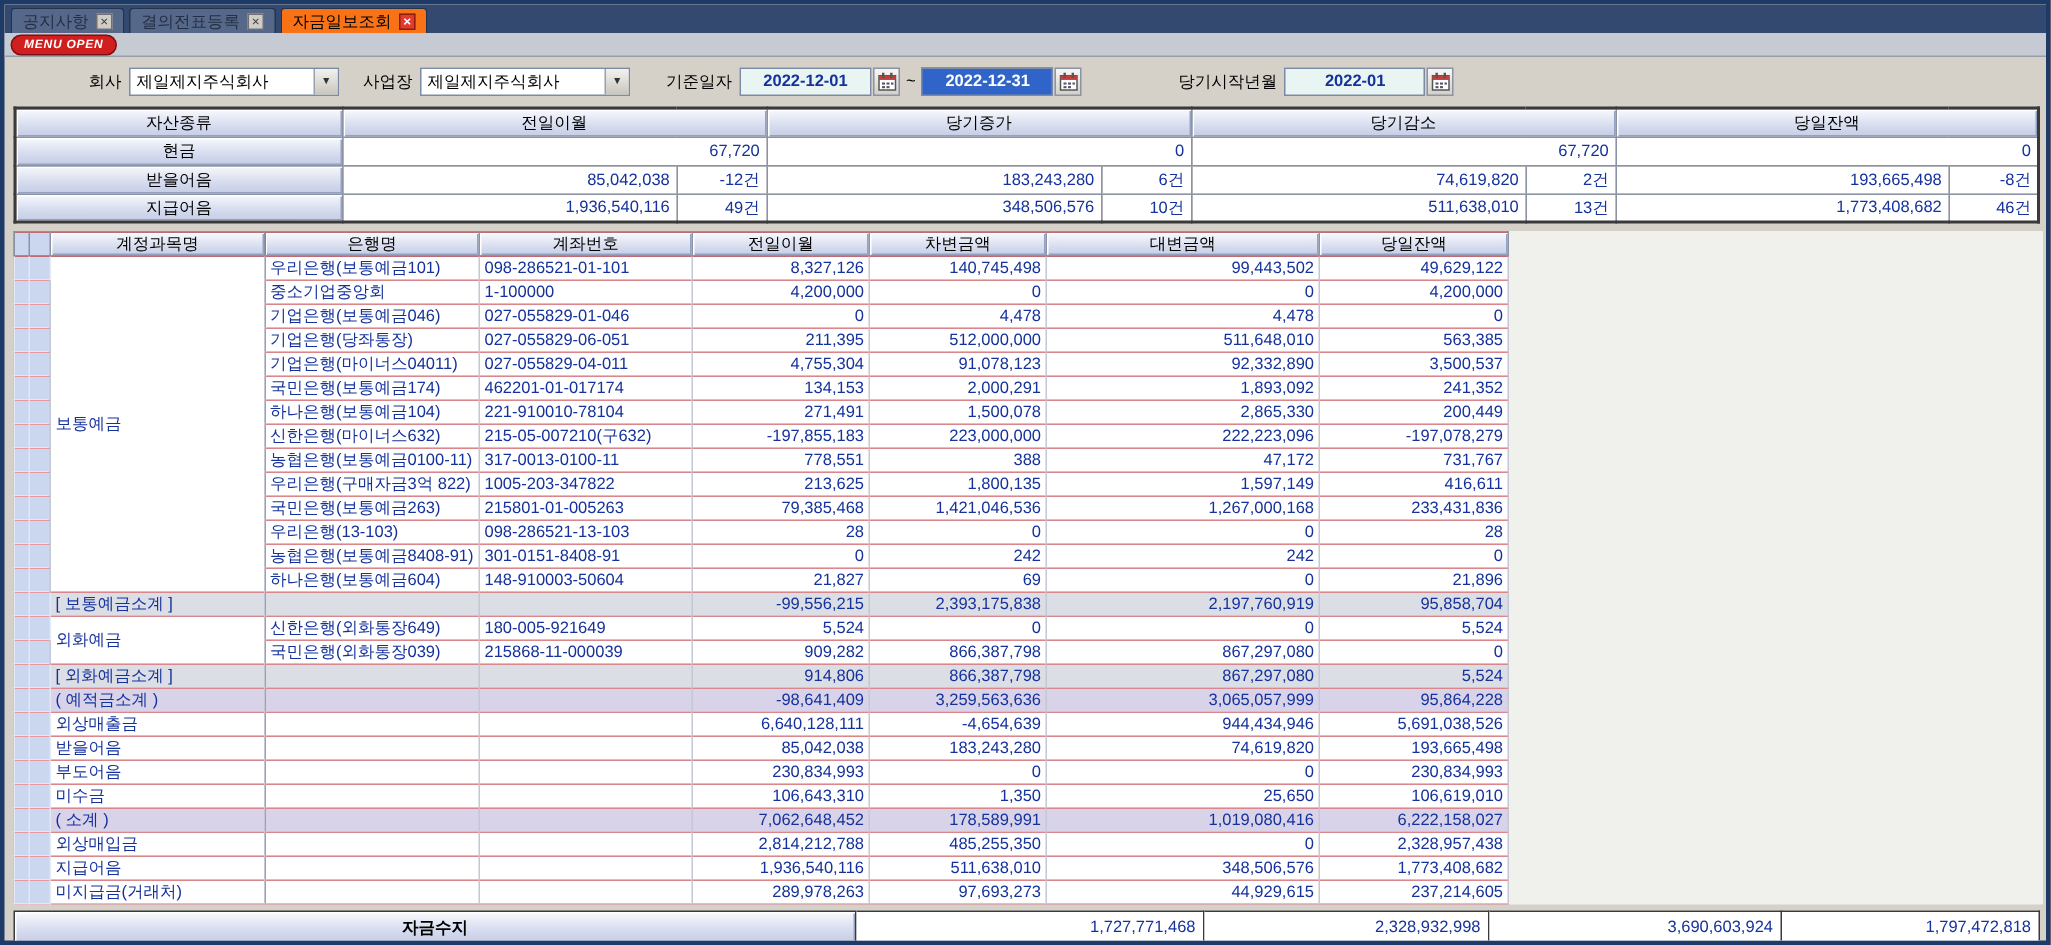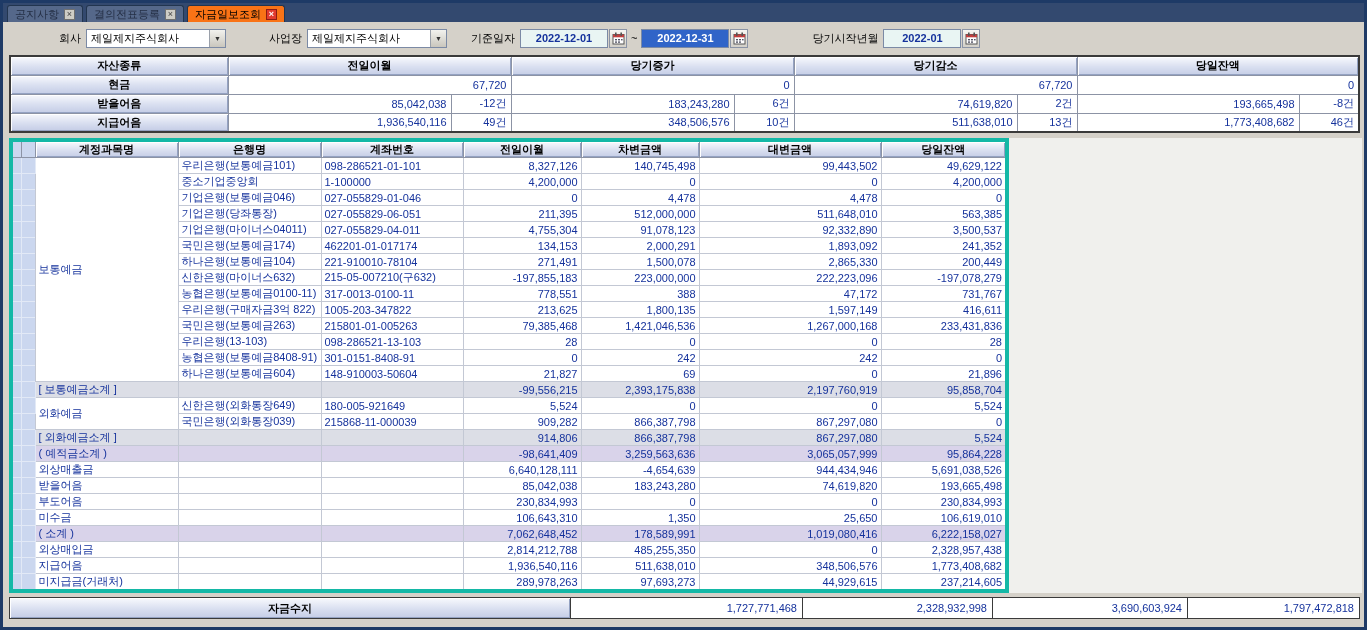--- a/index.html
+++ b/index.html
@@ -20,36 +20,36 @@
   .menu-open{background:#d01f1f;color:#fff;font-size:8px;font-weight:bold;font-style:italic;line-height:10px;padding:1px 8px;border-radius:7px;border:1px solid #7e0f0f;letter-spacing:.5px}
 
   
   .filterrow{height:32px;display:flex;align-items:center;font-size:11px;color:#000;white-space:nowrap}
   .flabel{margin-right:5px}
   .combo{width:140px;height:19px;background:#fff;border:1px solid #7b8aa5;display:flex;align-items:center}
   .combo-text{flex:1;padding:0 4px;font-size:11px;color:#000;overflow:hidden}
   .combo-arrow{width:16px;height:17px;background:linear-gradient(#f2f2ee,#c9c6bd);border-left:1px solid #9aa0aa;font-size:7px;color:#333;display:flex;align-items:center;justify-content:center}
   .dateinput{width:88px;height:19px;border:1px solid #7b8aa5;background:#e9f5f3;color:#15329c;font-size:11px;font-weight:bold;text-align:center;font-family:inherit}
   .dateinput.selected{background:#3064c8;color:#fff}
-  .dateinput.short{width:78px}
+  .dateinput.short{width:94px}
   .calbtn{width:18px;height:19px;margin-left:1px;background:linear-gradient(#f7f7f3,#d3d0c8);border:1px solid #8b94a6;display:inline-flex;align-items:center;justify-content:center;padding:0}
   .tilde{margin:0 4px}
 
   
-  .hcell{background:linear-gradient(#f8f9fd,#d9dff0 55%,#c5cde6);font-weight:bold;color:#000;text-align:center;box-shadow:inset 1px 1px 0 #fff,inset -1px -1px 0 #94a2c2}
+  .hcell{background:linear-gradient(#f8f9fd,#d9dff0 55%,#c5cde6);font-weight:normal;color:#000;text-align:center;box-shadow:inset 1px 1px 0 #fff,inset -1px -1px 0 #94a2c2}
 
   
   table.summary{width:1351px;margin:1px 0 0 6px;border-collapse:collapse;table-layout:fixed;border:2px solid #3a3a3a}
   .summary th,.summary td{border:1px solid #8c93a5;height:19px;font-size:11px;padding:0 4px;white-space:nowrap;overflow:hidden}
   .summary thead tr{height:18px}
   .summary td.num{background:#fff;color:#15329c;text-align:right}
 
   
   .gridwrap{margin:5px 0 0 6px;width:1353px;background:#f0f0ed}
-  table.detail{border-collapse:collapse;table-layout:fixed;width:996px;border:4px solid #14b8a6;background:#ef4444}
+  table.detail{border-collapse:collapse;table-layout:fixed;width:996px;border:1px solid #14b8a6;background:#ef4444}
   .detail th,.detail td{font-size:11px;height:15px;padding:0 3px;white-space:nowrap;overflow:hidden}
   .detail thead th{height:16px;border:1px solid #8c93a5}
   .detail td{border:1px solid #c3c8d4;color:#15329c}
   .detail td.num{text-align:right}
   .detail td.txt,.detail td.lbl{text-align:left}
   .detail td.acct{text-align:left;vertical-align:middle;background:#fff}
   tr.r-g td,tr.r-c td,tr.r-item td{background:#fff}
   tr.r-sub td{background:#dcdee6}
   tr.r-sum td{background:#d9d3ea}
   .detail td.sel{background:#cbd7ef;border-color:#e2e9f6}
@@ -74,29 +74,32 @@
     <div class="tab inactive">
       <span>결의전표등록</span>
       <span class="tab-close">×</span>
     </div>
     <div class="tab active">
       <span>자금일보조회</span>
       <span class="tab-close">×</span>
     </div>
   </div>
 
+  <div class="menustrip">
+    <span class="menu-open">MENU OPEN</span>
+  </div>
 
   <div class="filterrow">
     <span class="flabel" style="margin-left:56px">회사</span>
     <div class="combo">
       <span class="combo-text">제일제지주식회사</span>
       <span class="combo-arrow">▼</span>
     </div>
 
-    <span class="flabel" style="margin-left:43px">사업장</span>
+    <span class="flabel" style="margin-left:16px">사업장</span>
     <div class="combo">
       <span class="combo-text">제일제지주식회사</span>
       <span class="combo-arrow">▼</span>
     </div>
 
     <span class="flabel" style="margin-left:24px">기준일자</span>
     <input class="dateinput" readonly="" value="2022-12-01" style="">
     <button class="calbtn">
       <svg width="13" height="13" viewBox="0 0 13 13">
           <rect x="1" y="2.5" width="11" height="9.5" fill="#fff" stroke="#555"></rect>

